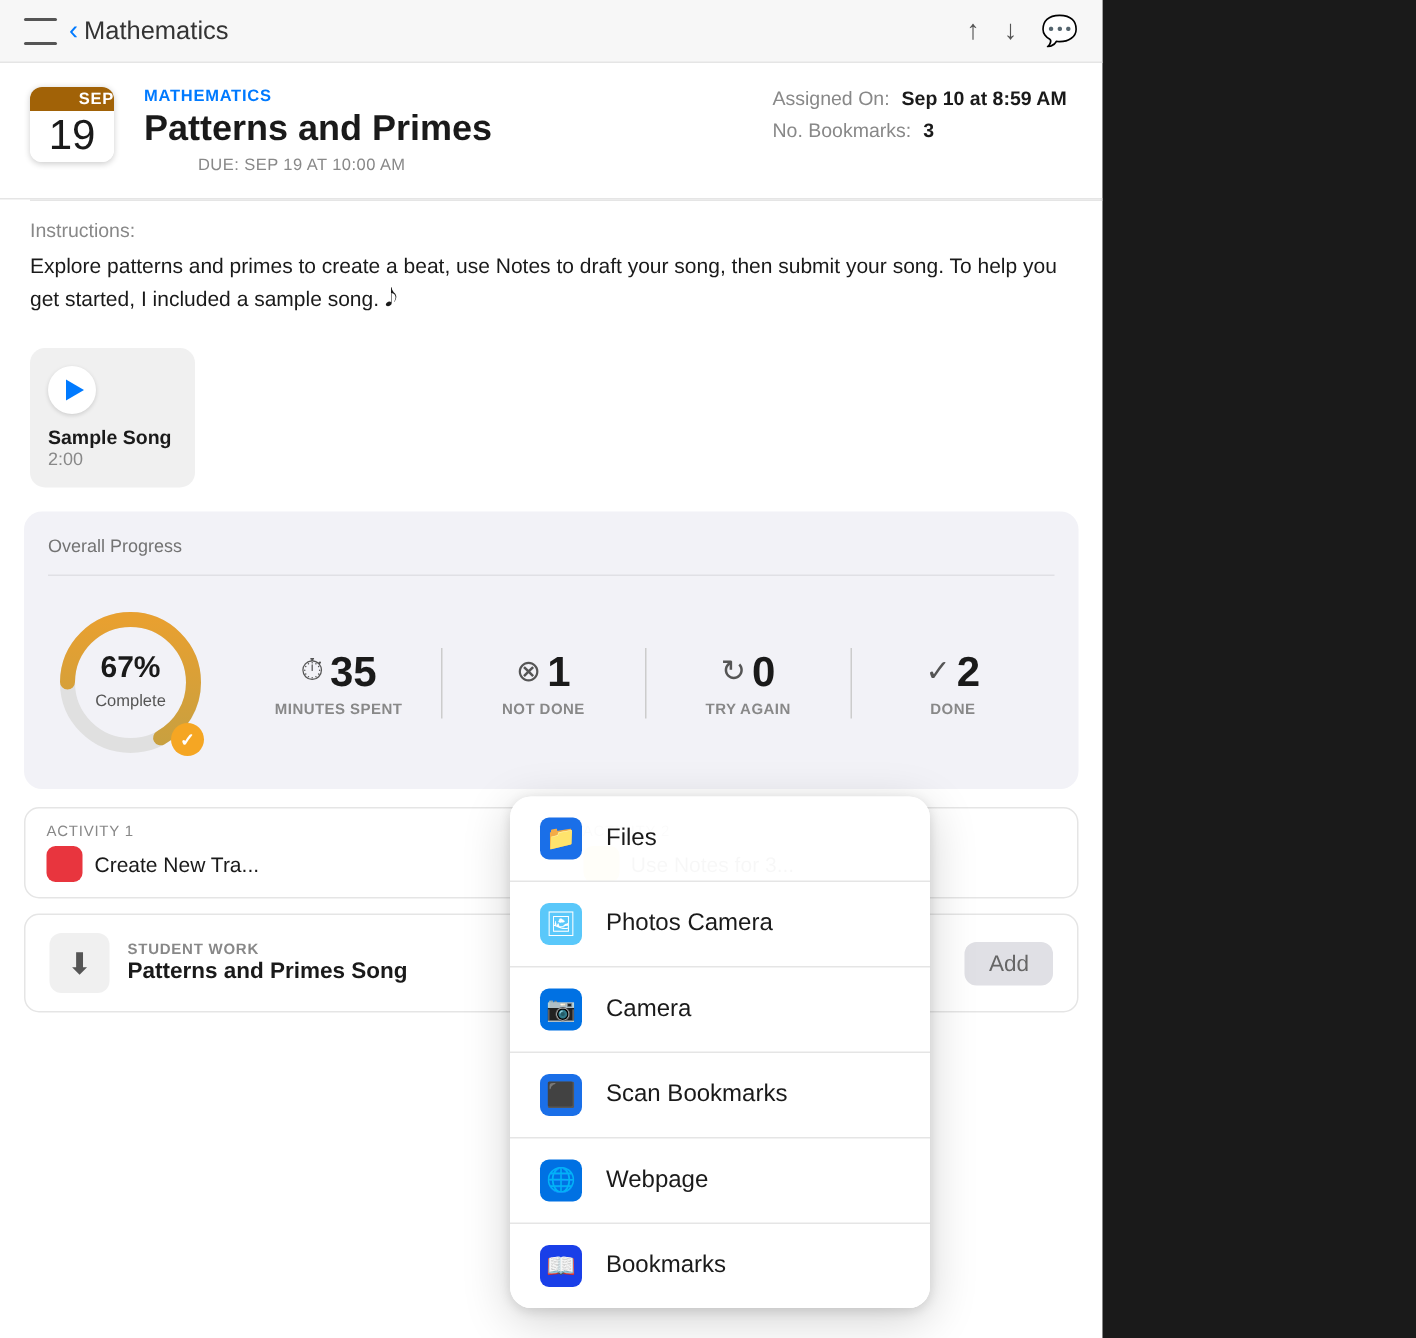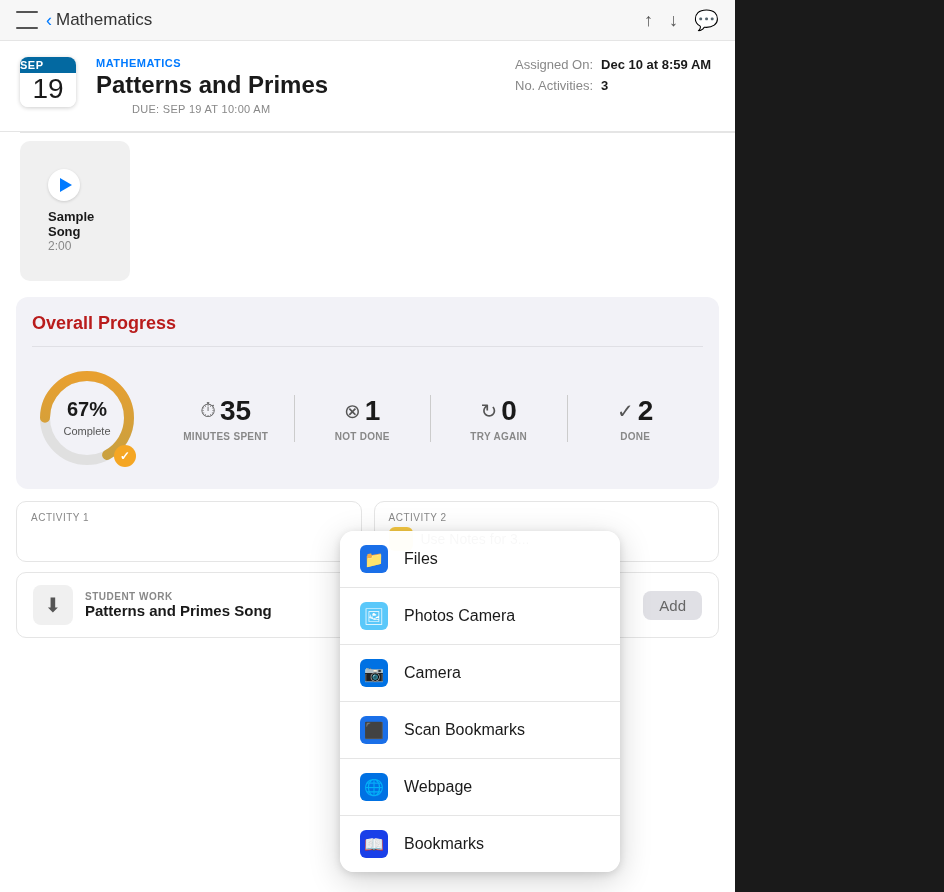--- a/index.html
+++ b/index.html
@@ -73,25 +73,25 @@
       border-bottom: 1px solid #e5e5e5;
     }
     .calendar-icon {
       width: 56px;
       border-radius: 8px;
       overflow: hidden;
       flex-shrink: 0;
       box-shadow: 0 1px 4px rgba(0,0,0,0.2);
     }
     .calendar-month {
-      background: #0369a1;
+      background: #a16207;
       color: #fff;
       font-size: 11px;
       font-weight: 700;
-      text-align: left;
+      text-align: right;
       padding: 2px 0;
       text-transform: uppercase;
       letter-spacing: 0.5px;
     }
     .calendar-day {
       background: #fff;
       color: #1a1a1a;
       font-size: 28px;
       font-weight: 300;
       text-align: center;
@@ -167,21 +167,21 @@
     .music-note {
       font-size: 16px;
     }
 
     
     .song-card {
       margin: 8px 20px 16px;
       width: 110px;
       background: #f0f0f0;
       border-radius: 10px;
-      padding: 28px;
+      padding: 12px;
       display: flex;
       flex-direction: column;
       align-items: flex-start;
       cursor: pointer;
     }
     .song-play-btn {
       width: 32px; height: 32px;
       background: #fff;
       border-radius: 50%;
       display: flex; align-items: center; justify-content: center;
@@ -206,23 +206,23 @@
     }
 
     
     .progress-section {
       margin: 0 16px 12px;
       background: #f2f2f7;
       border-radius: 12px;
       padding: 16px;
     }
     .progress-title {
-      font-size: 18px;
-      font-weight: 700;
-      color: #b91c1c;
+      font-size: 12px;
+      font-weight: 400;
+      color: #737373;
       margin-bottom: 12px;
     }
     .progress-divider {
       height: 1px;
       background: #e0e0e5;
       margin-bottom: 16px;
     }
     .progress-stats {
       display: flex;
       align-items: center;
@@ -462,31 +462,38 @@
       <div class="calendar-day">19</div>
     </div>
     <div class="assignment-info">
       <div class="assignment-subject">MATHEMATICS</div>
       <div class="assignment-title">Patterns and Primes</div>
       <div class="assignment-due">DUE: SEP 19 AT 10:00 AM</div>
     </div>
     <div class="assignment-meta">
       <div class="meta-row">
         <span class="meta-label">Assigned On:</span>
-        <span class="meta-value">Dec 10 at 8:59 AM</span>
+        <span class="meta-value">Sep 10 at 8:59 AM</span>
       </div>
       <div class="meta-row">
-        <span class="meta-label">No. Activities:</span>
+        <span class="meta-label">No. Bookmarks:</span>
         <span class="meta-value">3</span>
       </div>
     </div>
   </div>
 
   <div class="separator-line"></div>
 
+  <div class="instructions-section">
+    <div class="instructions-label">Instructions:</div>
+    <div class="instructions-text">
+      <span>Explore patterns and primes to create a beat, use Notes to draft your song, then submit your song. To help you get started, I included a sample song.</span>
+      <span class="music-note"> 𝅘𝅥𝅮</span>
+    </div>
+  </div>
 
   <div class="song-card">
     <div class="song-play-btn">
       <div class="play-triangle"></div>
     </div>
     <div class="song-title">Sample Song</div>
     <div class="song-duration">2:00</div>
   </div>
 
   <div class="progress-section">
@@ -544,20 +551,24 @@
           <div class="stat-sublabel">DONE</div>
         </div>
       </div>
     </div>
   </div>
 
   <div class="activities-section">
     <div class="activities-row">
       <div class="activity-card">
         <div class="activity-label">ACTIVITY 1</div>
+        <div class="activity-name-row">
+          <div class="activity-icon red"></div>
+          <span class="activity-title">Create New Tra...</span>
+        </div>
       </div>
       <div class="activity-card">
         <div class="activity-label">ACTIVITY 2</div>
         <div class="activity-name-row">
           <div class="activity-icon yellow"></div>
           <span class="activity-title">Use Notes for 3...</span>
         </div>
       </div>
     </div>
   </div>

